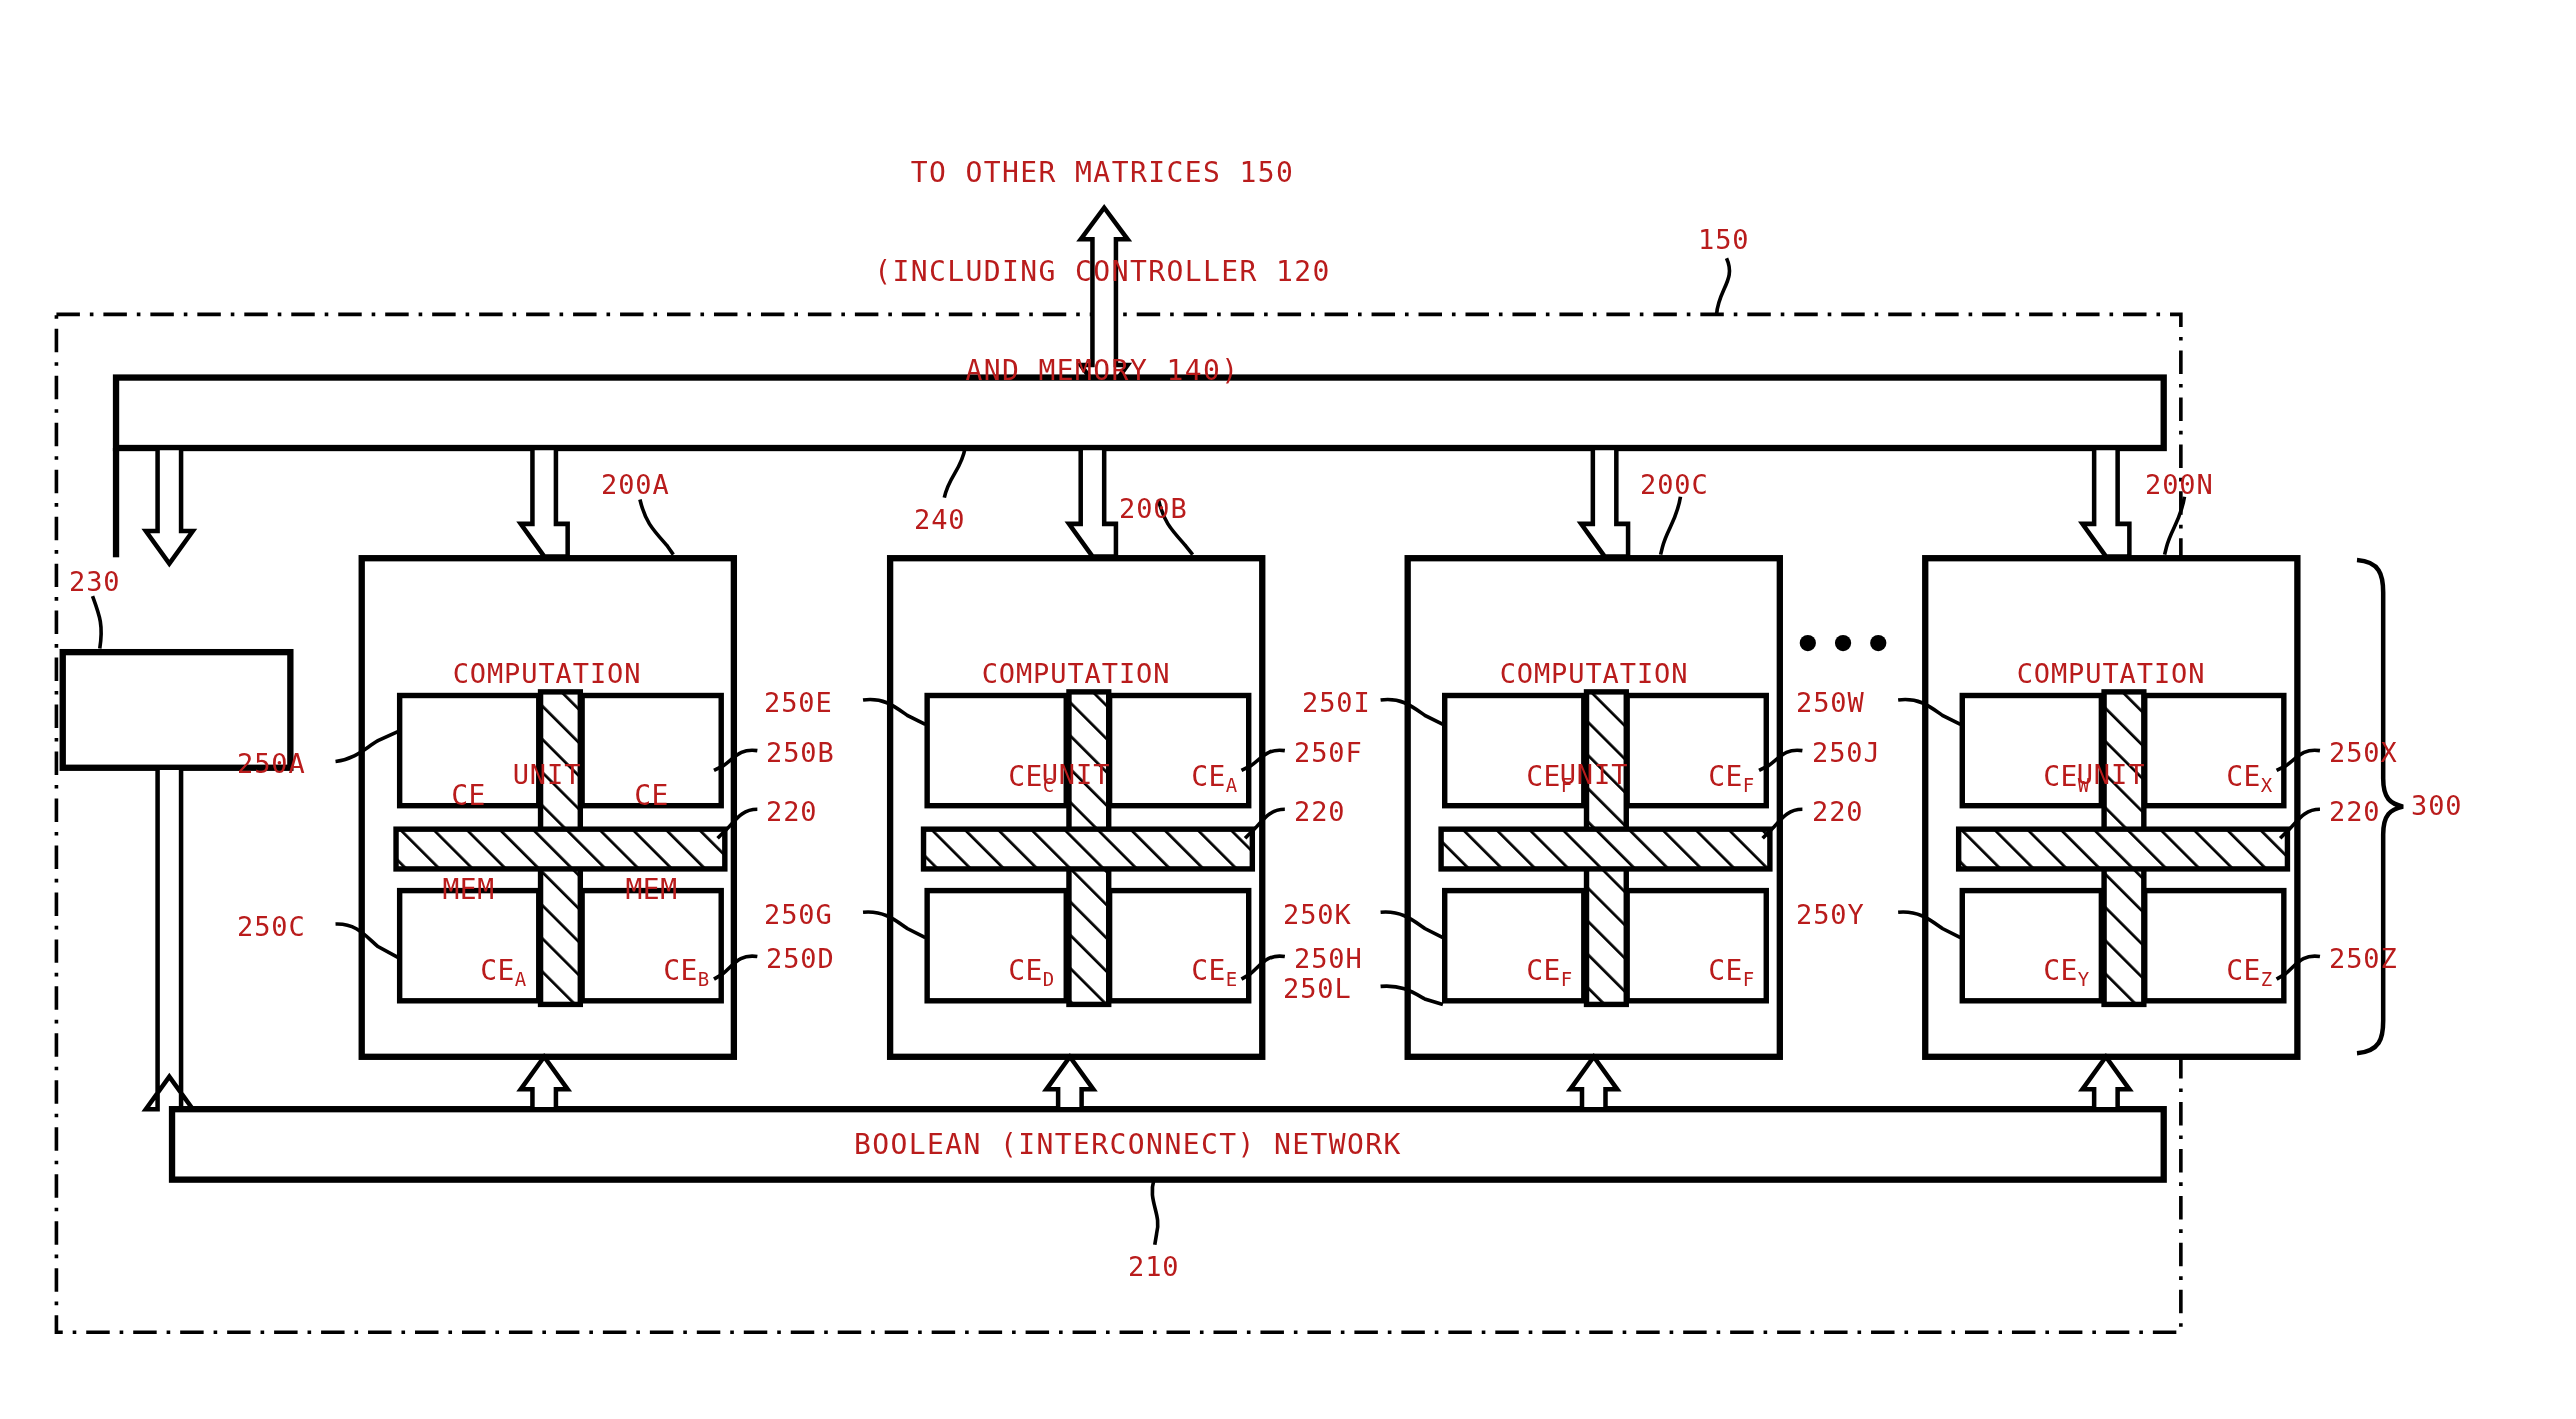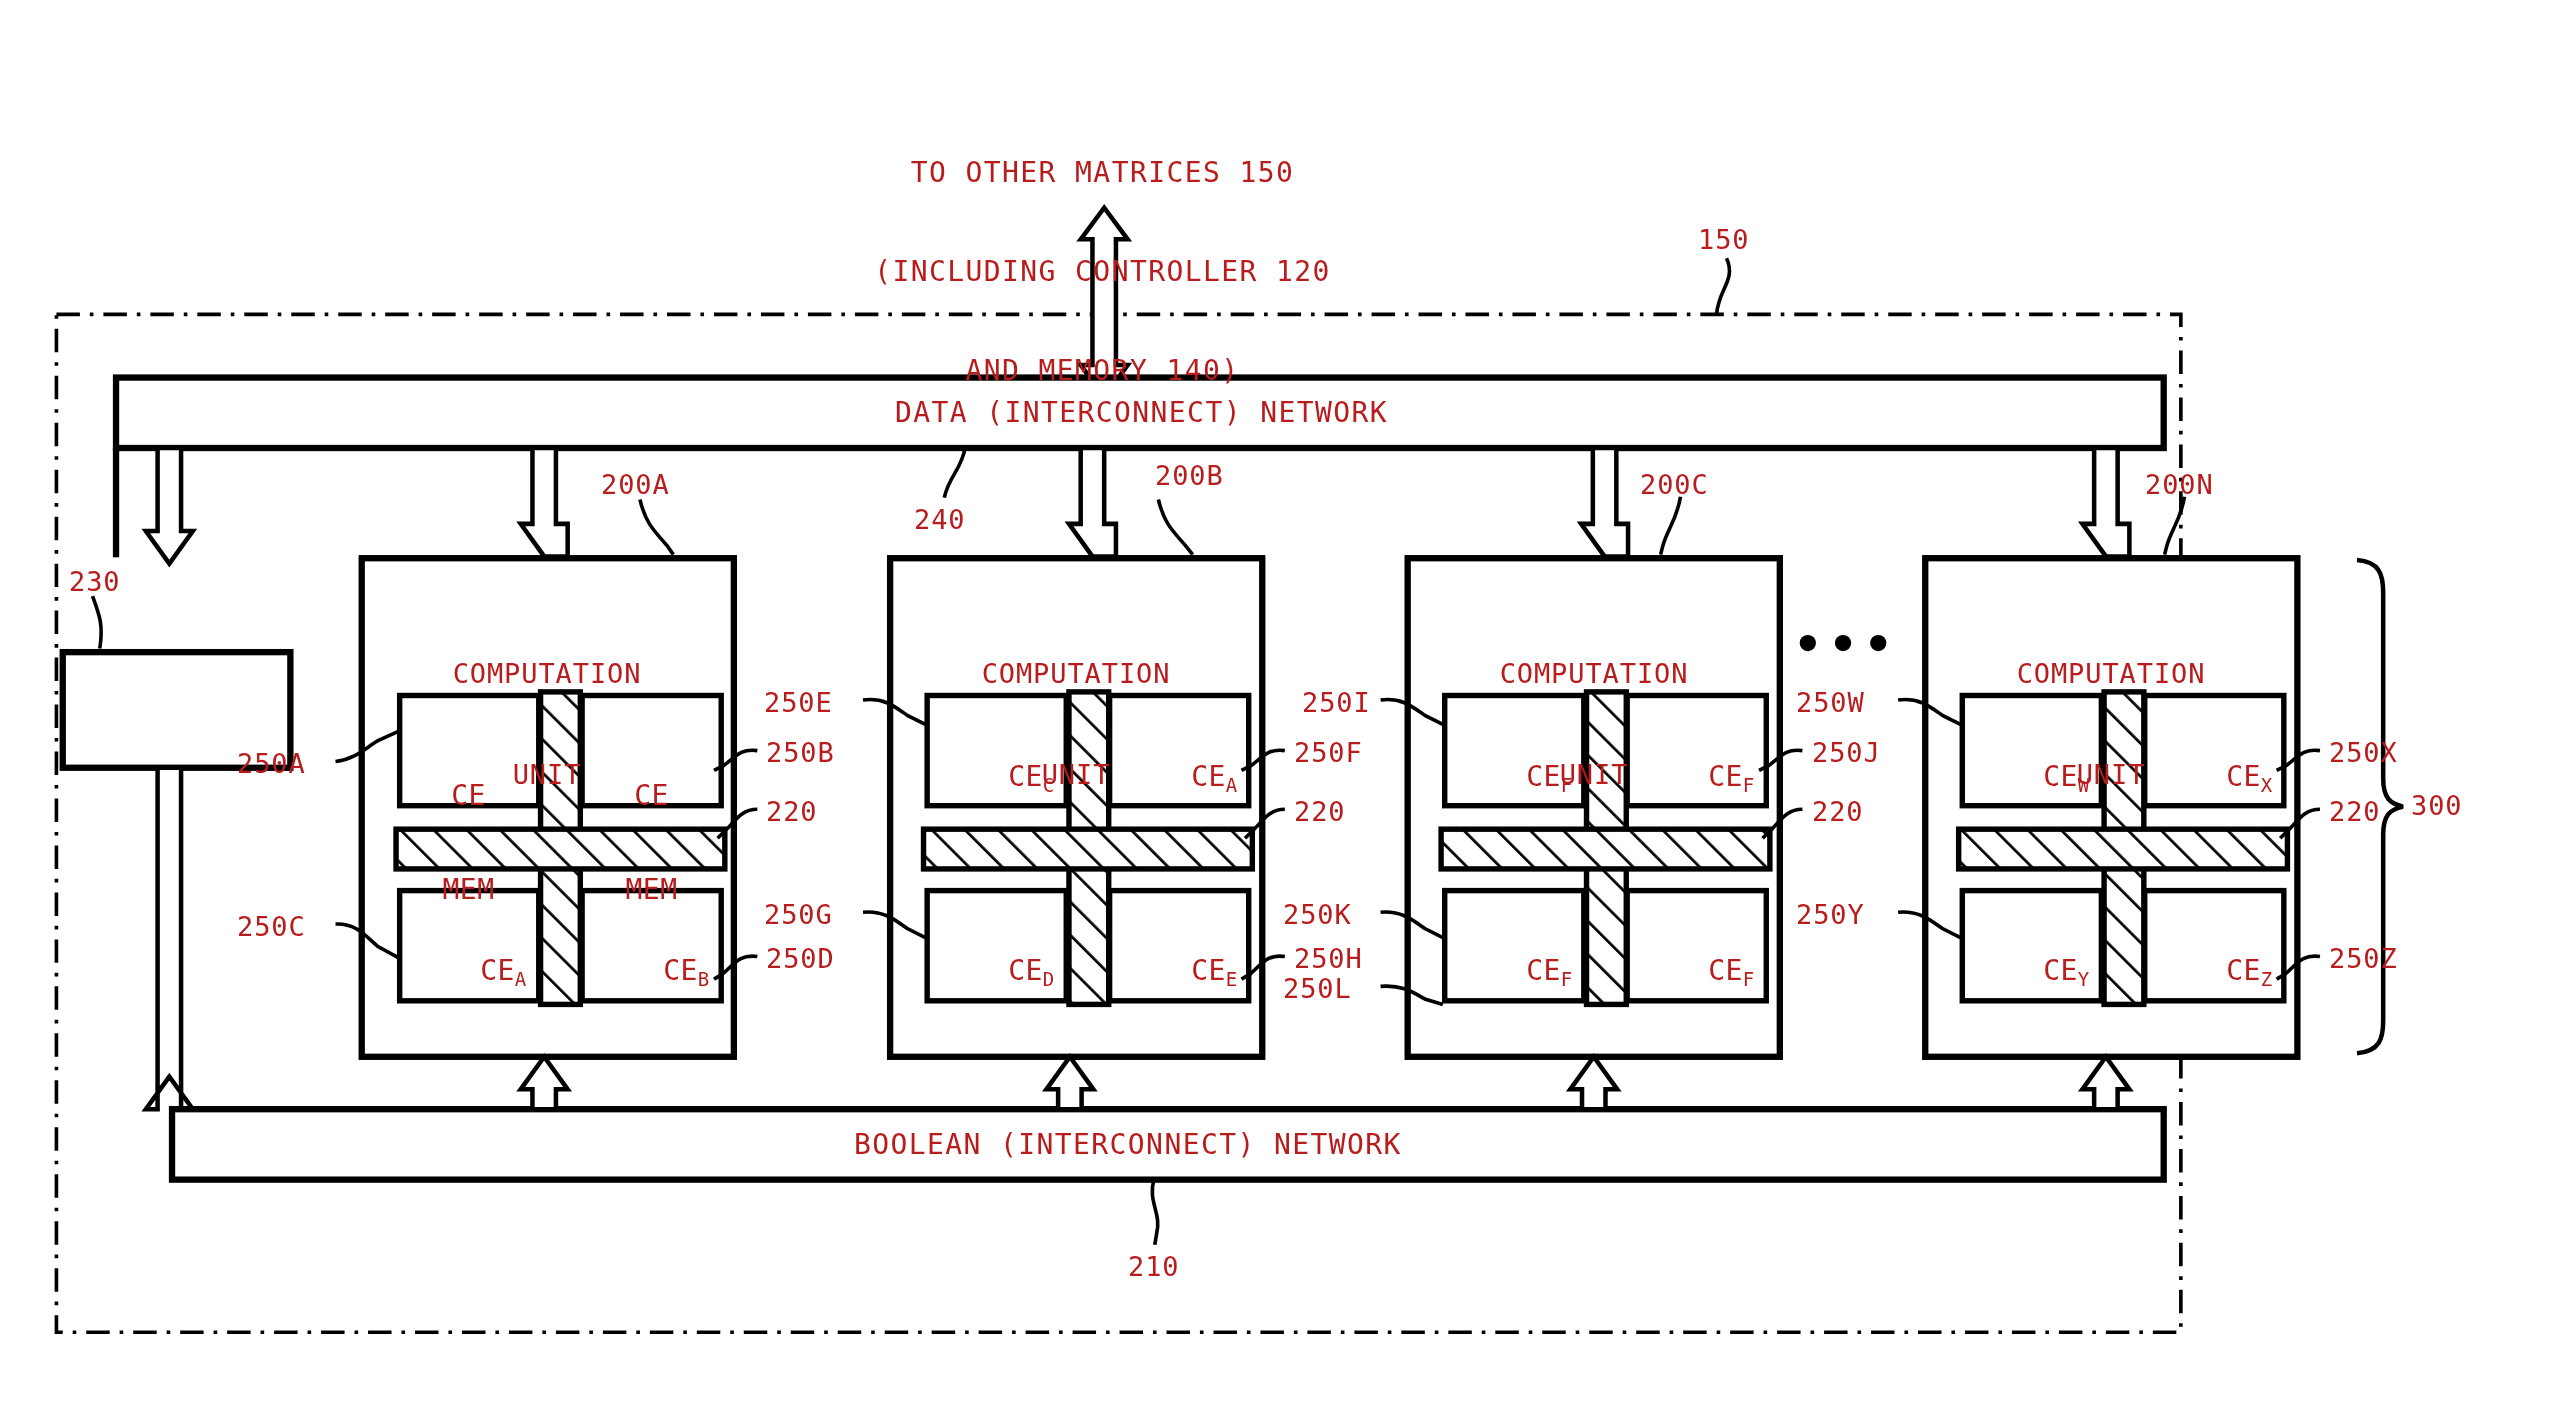--- a/index.html
+++ b/index.html
@@ -262,21 +262,20 @@
   </svg>
 
   <div class="txt t-title" style="left:687px; top:90px; width:831px;">
     <div>TO OTHER MATRICES 150</div>
     <div>(INCLUDING CONTROLLER 120</div>
     <div>AND MEMORY 140)</div>
   </div>
 
   <div class="txt t-ref" style="left:1698px; top:224px;text-align:right;">150</div>
 
-  <div class="txt t-netlabel" style="left:895px; top:396px;">DATA (INTERCONNECT) NETWORK</div>
   <div class="txt t-ref" style="left:914px; top:504px;">240</div>
 
   <div class="txt t-netlabel" style="left:854px; top:1128px;">BOOLEAN (INTERCONNECT) NETWORK</div>
   <div class="txt t-ref" style="left:1128px; top:1251px;">210</div>
 
   <div class="txt t-ref" style="left:69px; top:566px;">230</div>
 
   <div class="txt t-unit" style="left:361px; top:589px; width:372px;">
     <div>COMPUTATION</div>
     <div>UNIT</div>
@@ -301,21 +300,21 @@
   <div class="txt t-ref" style="left:237px; top:748px;text-align:center;">250A</div>
   <div class="txt t-ref" style="left:766px; top:737px;">250B</div>
   <div class="txt t-ref" style="left:766px; top:796px;">220</div>
   <div class="txt t-ref" style="left:237px; top:911px;">250C</div>
   <div class="txt t-ref" style="left:766px; top:943px;">250D</div>
 
   <div class="txt t-unit" style="left:890px; top:589px; width:372px;">
     <div>COMPUTATION</div>
     <div>UNIT</div>
   </div>
-  <div class="txt t-ref" style="left:1119px; top:460px;margin-left:36px;">200B</div>
+  <div class="txt t-ref" style="left:1119px; top:493px;">200B</div>
 
   <div class="txt t-ce" style="left:927px; top:730px; width:139px;">
     <span>CE</span><sub>C</sub>
   </div>
   <div class="txt t-ce" style="left:1110px; top:730px; width:139px;">
     <span>CE</span><sub>A</sub>
   </div>
   <div class="txt t-ce" style="left:927px; top:924px; width:139px;">
     <span>CE</span><sub>D</sub>
   </div>

